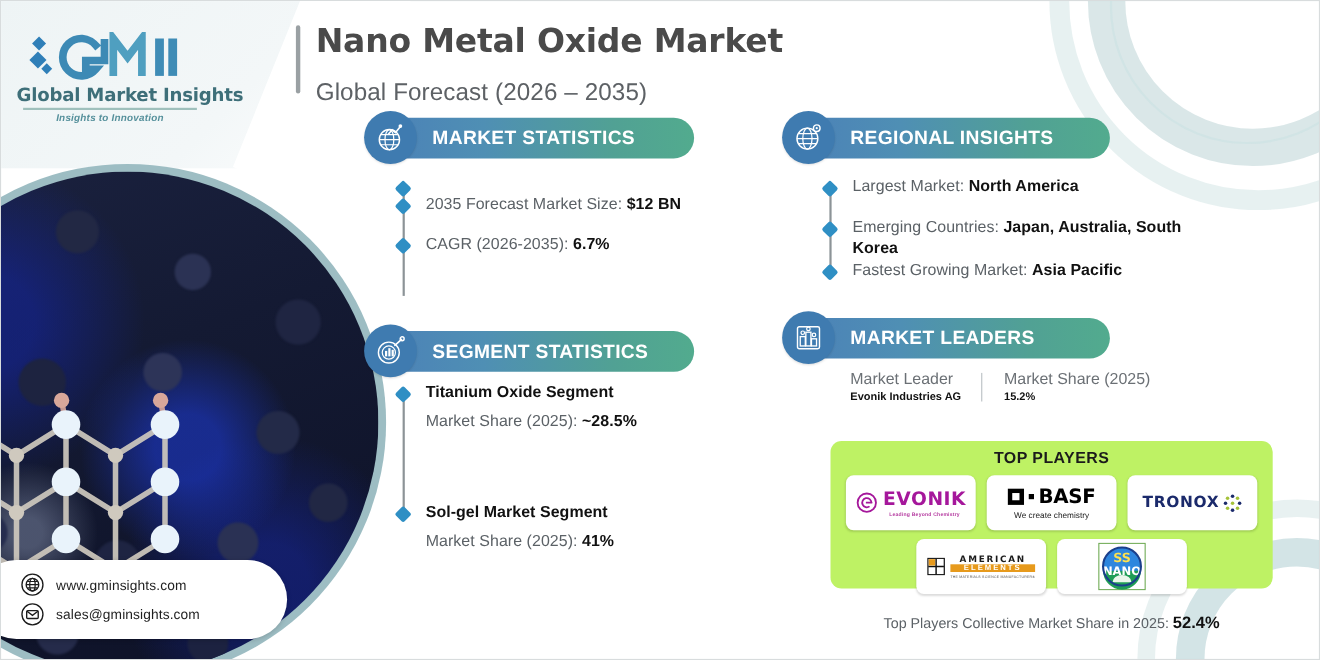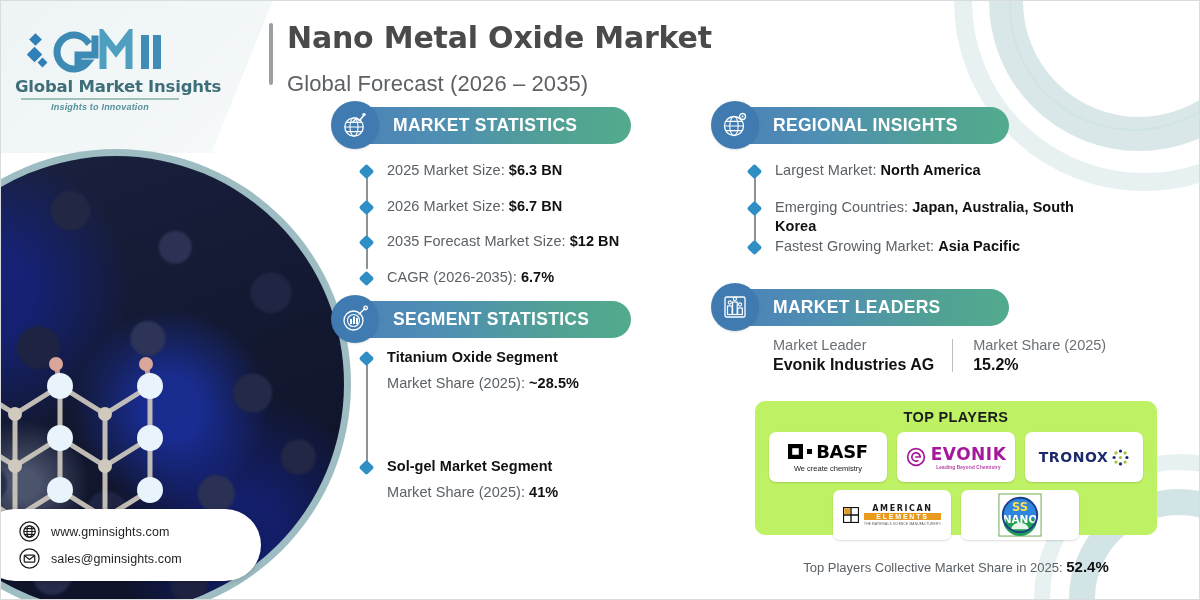--- a/index.html
+++ b/index.html
@@ -168,21 +168,21 @@
     font-size: 14.5px; color: #5b6166; line-height: 1.35;
     letter-spacing: .05px;
   }
   .btxt b { color: #111111; font-weight: bold; }
   .btxt.dark { color: #111111; font-weight: bold; }
 
   
   .leader-wrap { position: absolute; display: flex; }
   .leader-col { }
   .leader-cap { font-size: 14.5px; color: #6b7075; }
-  .leader-val { font-size: 16px; font-weight: bold; color: #111111; margin-top: 3px; }
+  .leader-val { font-size: 10px; font-weight: bold; color: #111111; margin-top: 3px; }
   .leader-div { width: 1px; background: #b9bfc3; margin: 2px 20px 2px 18px; }
 
   
   .players {
     position: absolute; left: 754px; top: 400px; width: 402px; height: 134px;
     background: #bef264; border-radius: 10px; padding: 8px 12px;
   }
   .players-title {
     text-align: center; font-size: 14.5px; font-weight: bold; color: #1b1b1b;
     letter-spacing: .4px; margin-bottom: 7px;
@@ -319,25 +319,20 @@
         <circle cx="23" cy="3.6" r="1.7" fill="#ffffff"></circle>
       </svg>
     </div>
     <span class="pill-label">MARKET STATISTICS</span>
   </div>
 
   <div class="blist" style="left:360px; top:160px; width:290px;">
     <div class="blist-line" style="height:100px;"></div>
     <div class="bitem" style="margin-bottom:16px;">
       <span class="bullet"></span>
-      <span class="btxt"><span>2025 Market Size: </span><b>$6.3 BN</b></span>
-    </div>
-    <div class="bitem" style="margin-bottom:16px;">
-      <span class="bullet"></span>
-      <span class="btxt"><span>2026 Market Size: </span><b>$6.7 BN</b></span>
     </div>
     <div class="bitem" style="margin-bottom:16px;">
       <span class="bullet"></span>
       <span class="btxt"><span>2035 Forecast Market Size: </span><b>$12 BN</b></span>
     </div>
     <div class="bitem">
       <span class="bullet"></span>
       <span class="btxt"><span>CAGR (2026-2035): </span><b>6.7%</b></span>
     </div>
   </div>
@@ -428,45 +423,45 @@
     <div class="leader-col">
       <div class="leader-cap">Market Share (2025)</div>
       <div class="leader-val">15.2%</div>
     </div>
   </div>
 
   <div class="players">
     <div class="players-title">TOP PLAYERS</div>
 
     <div class="players-row">
+      <div class="logo-card">
+        <svg width="20" height="20" viewBox="0 0 24 24">
+          <circle cx="12" cy="12" r="10" fill="none" stroke="#a5179b" stroke-width="2"></circle>
+          <path d="M17 12 a5 5 0 1 0 -2 4" fill="none" stroke="#a5179b" stroke-width="2"></path>
+          <path d="M11 12 h7" stroke="#a5179b" stroke-width="2"></path>
+        </svg>
+        <div style="margin-left:5px;text-align:center;">
+          <div class="evonik-name">EVONIK</div>
+          <div class="evonik-tag">Leading Beyond Chemistry</div>
+        </div>
+      </div>
+
       <div class="logo-card">
         <div style="text-align:center;">
           <div style="display:flex;align-items:center;justify-content:center;gap:4px;">
             <svg width="15" height="15" viewBox="0 0 16 16">
               <rect x="0" y="0" width="16" height="16" fill="#000"></rect>
               <rect x="4.5" y="4.5" width="7" height="7" fill="#fff"></rect>
             </svg>
             <svg width="5" height="5" viewBox="0 0 6 6">
                 <rect width="6" height="6" fill="#000"></rect>
               </svg>
             <span class="basf-name">BASF</span>
           </div>
           <div class="basf-tag">We create chemistry</div>
-        </div>
-      </div>
-
-      <div class="logo-card">
-        <svg width="20" height="20" viewBox="0 0 24 24">
-          <circle cx="12" cy="12" r="10" fill="none" stroke="#a5179b" stroke-width="2"></circle>
-          <path d="M17 12 a5 5 0 1 0 -2 4" fill="none" stroke="#a5179b" stroke-width="2"></path>
-          <path d="M11 12 h7" stroke="#a5179b" stroke-width="2"></path>
-        </svg>
-        <div style="margin-left:5px;text-align:center;">
-          <div class="evonik-name">EVONIK</div>
-          <div class="evonik-tag">Leading Beyond Chemistry</div>
         </div>
       </div>
 
       <div class="logo-card">
         <span class="tronox-name">TRONOX</span>
         <svg width="17" height="17" viewBox="0 0 18 18" style="margin-left:4px;">
           <g fill="#1b2a6b">
             <circle cx="9" cy="2.2" r="1.7"></circle>
               <circle cx="9" cy="15.8" r="1.7"></circle>
             <circle cx="2.2" cy="9" r="1.7"></circle>

